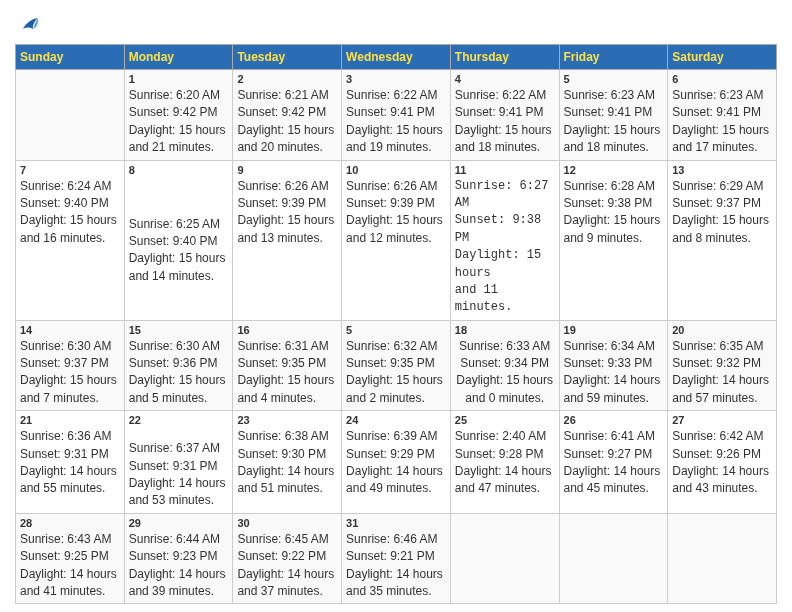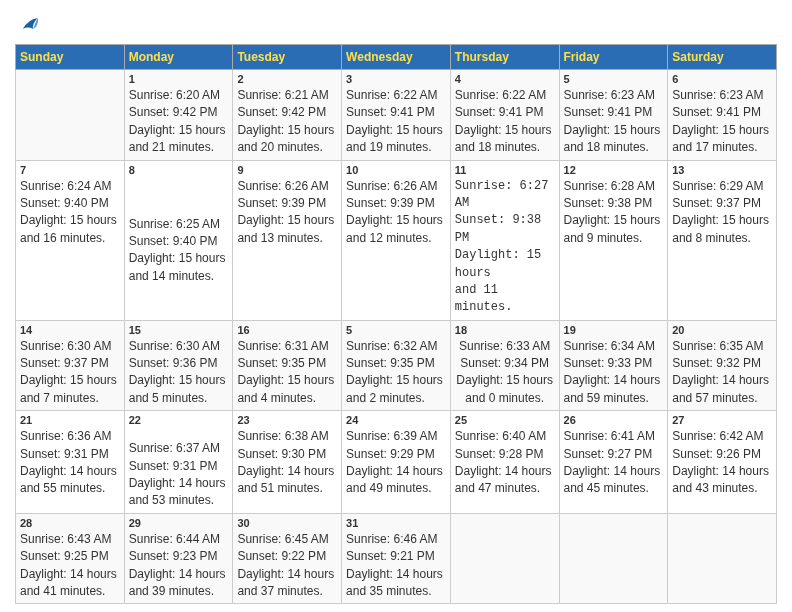--- a/index.html
+++ b/index.html
@@ -295,21 +295,21 @@
           </td>
           <td>
             <span class="day-num">24</span>
             <div class="day-info" style="white-space: pre-line;">Sunrise: 6:39 AM
 Sunset: 9:29 PM
 Daylight: 14 hours
 and 49 minutes.</div>
           </td>
           <td>
             <span class="day-num">25</span>
-            <div class="day-info" style="white-space: pre-line;">Sunrise: 6:40 AM
+            <div class="day-info" style="white-space: pre-line;">Sunrise: 2:40 AM
 Sunset: 9:28 PM
 Daylight: 14 hours
 and 47 minutes.</div>
           </td>
           <td>
             <span class="day-num">26</span>
             <div class="day-info" style="white-space: pre-line;">Sunrise: 6:41 AM
 Sunset: 9:27 PM
 Daylight: 14 hours
 and 45 minutes.</div>

